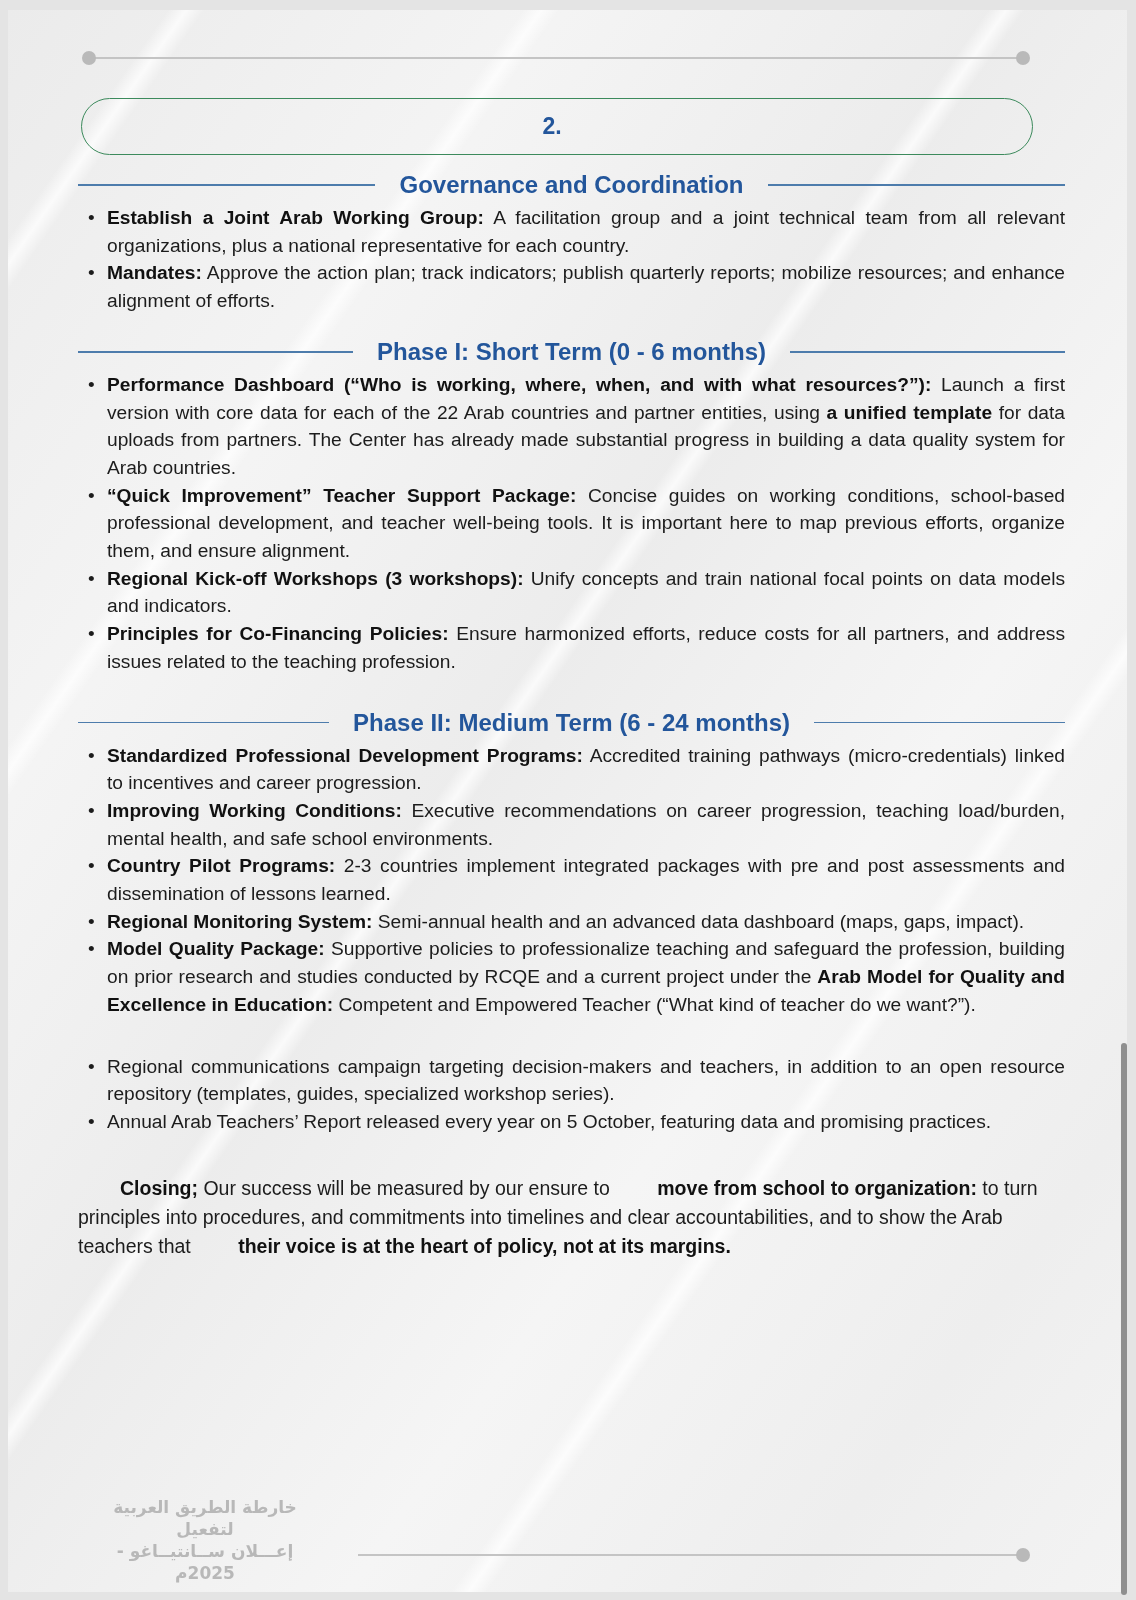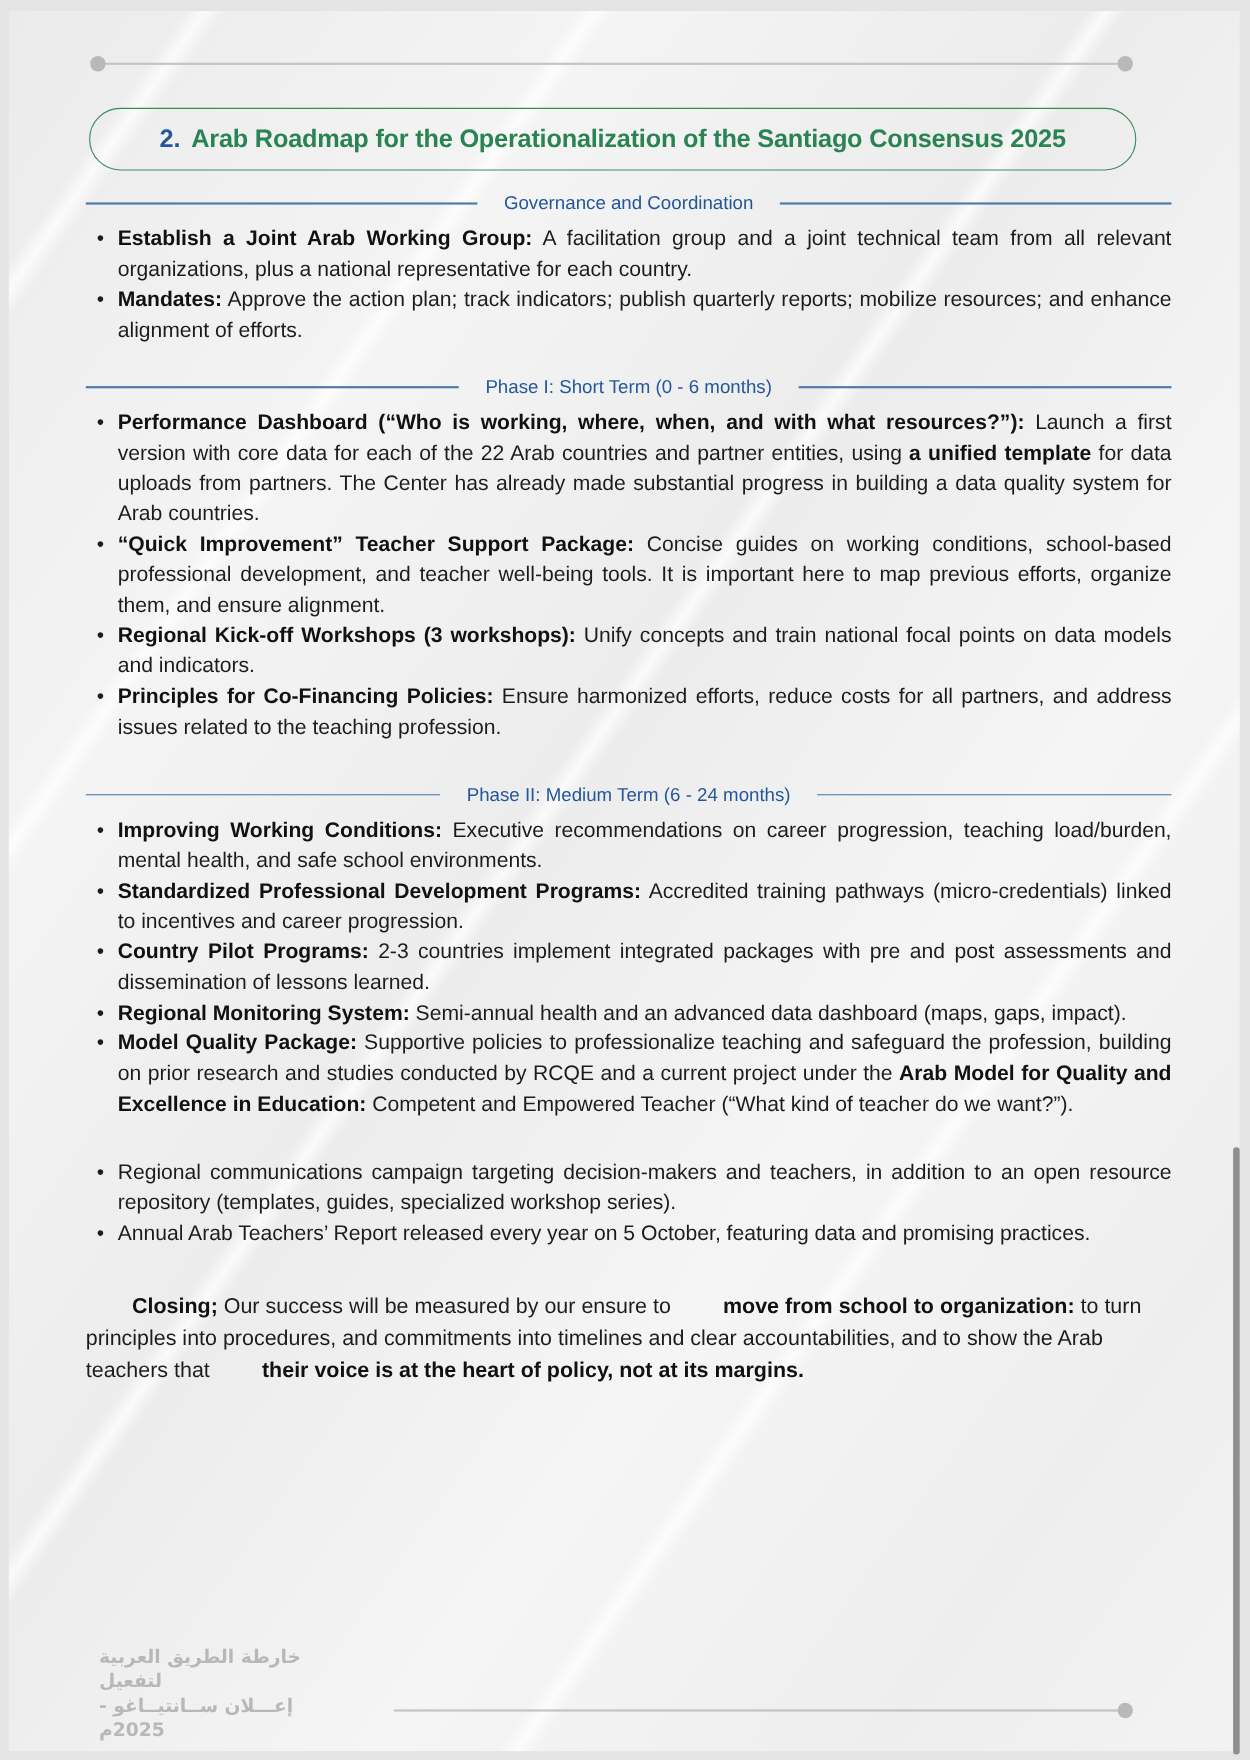--- a/index.html
+++ b/index.html
@@ -39,40 +39,40 @@
   }
   .title-num { color: #23569b; margin-right: 10px; }
   .title-text { color: #2a8352; }
 
   .content { position: absolute; left: 70px; top: 160px; width: 987px; }
   .sec-head {
     display: flex; align-items: center; margin: 0 0 4px 0; height: 30px;
   }
   .sec-head .line { flex: 1; height: 1.5px; background: #4d7cac; }
   .sec-head .label {
-    color: #23569b; font-weight: normal; font-size: 17px; padding: 0 24px; white-space: nowrap;
+    color: #23569b; font-weight: bold; font-size: 24px; padding: 0 24px; white-space: nowrap;
   }
   ul.bullets { list-style: none; padding-left: 8px; }
   ul.bullets li {
     position: relative; padding-left: 21px;
     font-size: 19.2px; line-height: 27.7px; color: #1c1c1c;
     text-align: justify;
   }
   ul.bullets li::before {
     content: "\2022"; position: absolute; left: 2px; top: 0; font-size: 19px;
   }
   ul.bullets li b { font-weight: bold; color: #111; }
   .closing {
     font-size: 19.5px; line-height: 29px; color: #1c1c1c; margin-top: 0;
   }
   .closing b { font-weight: bold; color: #111; margin-left: 42px; }
 
   .footer-arabic {
     position: absolute; left: 82px; top: 1486px; width: 230px;
-    direction: rtl; text-align: left;
+    direction: rtl; text-align: center;
     color: #b8b8b8; font-weight: bold; font-size: 17px; line-height: 22px;
     font-family: "DejaVu Sans", sans-serif;
   }
   .bottom-rule {
     position: absolute; left: 350px; top: 1544px; width: 670px; height: 2px;
     background: #c4c4c4;
   }
   .scrollbar-thumb {
     position: absolute; left: 1121px; top: 1043px; width: 6px; height: 552px;
     border-radius: 3px; background: #8f8f8f;
@@ -86,21 +86,20 @@
   <div class="stripe" style="left:620px; top:-150px;"></div>
   <div class="stripe" style="left:1050px; top:-100px;"></div>
   <div class="stripe" style="left:1200px; top:500px;"></div>
 
   <div class="top-rule"></div>
   <div class="dot" style="left:74px; top:41px;"></div>
   <div class="dot" style="left:1008px; top:41px;"></div>
 
   <div class="title-pill">
     <span class="title-num">2.</span>
-    <span class="title-text">Arab Roadmap for the Operationalization of the Santiago Consensus 2025</span>
   </div>
 
   <div class="content">
 
     <div class="sec-head">
       <span class="line"></span>
       <span class="label">Governance and Coordination</span>
       <span class="line"></span>
     </div>
     <ul class="bullets">
@@ -123,22 +122,22 @@
     </ul>
 
     <div style="height:32px"></div>
 
     <div class="sec-head">
       <span class="line"></span>
       <span class="label">Phase II: Medium Term (6 - 24 months)</span>
       <span class="line"></span>
     </div>
     <ul class="bullets">
+      <li><b>Standardized Professional Development Programs:</b><span> Accredited training pathways (micro-credentials) linked to incentives and career progression.</span></li>
       <li><b>Improving Working Conditions:</b><span> Executive recommendations on career progression, teaching load/burden, mental health, and safe school environments.</span></li>
-      <li><b>Standardized Professional Development Programs:</b><span> Accredited training pathways (micro-credentials) linked to incentives and career progression.</span></li>
       <li><b>Country Pilot Programs:</b><span> 2-3 countries implement integrated packages with pre and post assessments and dissemination of lessons learned.</span></li>
       <li><b>Regional Monitoring System:</b><span> Semi-annual health and an advanced data dashboard (maps, gaps, impact).</span></li>
       <li><b>Model Quality Package:</b><span> Supportive policies to professionalize teaching and safeguard the profession, building on prior research and studies conducted by RCQE and a current project under the </span><b>Arab Model for Quality and Excellence in Education:</b><span> Competent and Empowered Teacher (“What kind of teacher do we want?”).</span></li>
     </ul>
 
     <div style="height:34px"></div>
 
     <ul class="bullets">
       <li><span>Regional communications campaign targeting decision-makers and teachers, in addition to an open resource repository (templates, guides, specialized workshop series).</span></li>
       <li><span>Annual Arab Teachers’ Report released every year on 5 October, featuring data and promising practices.</span></li>

